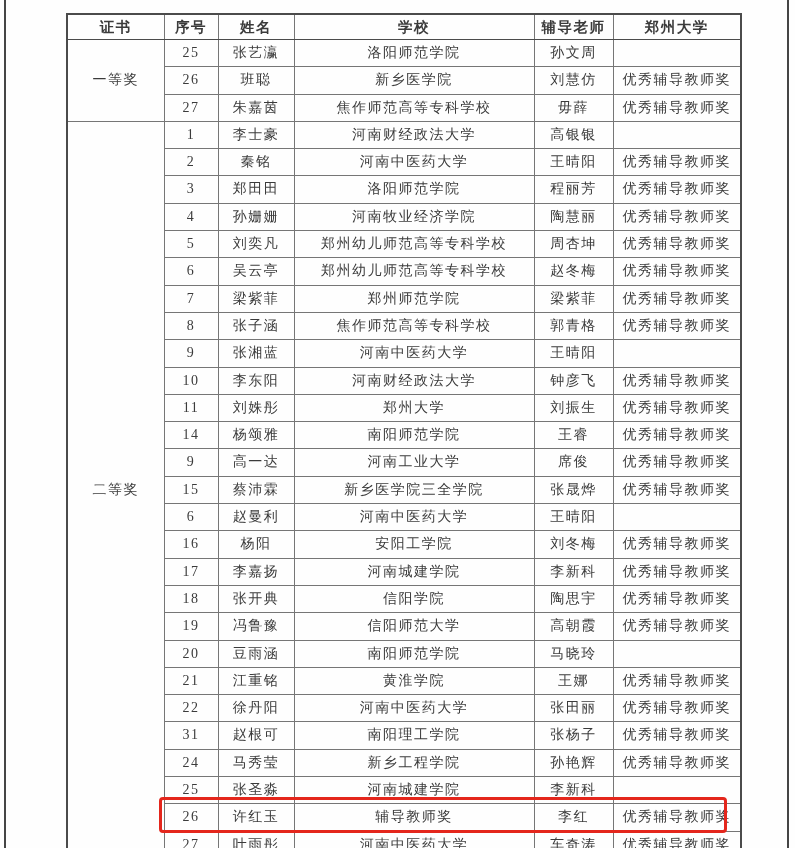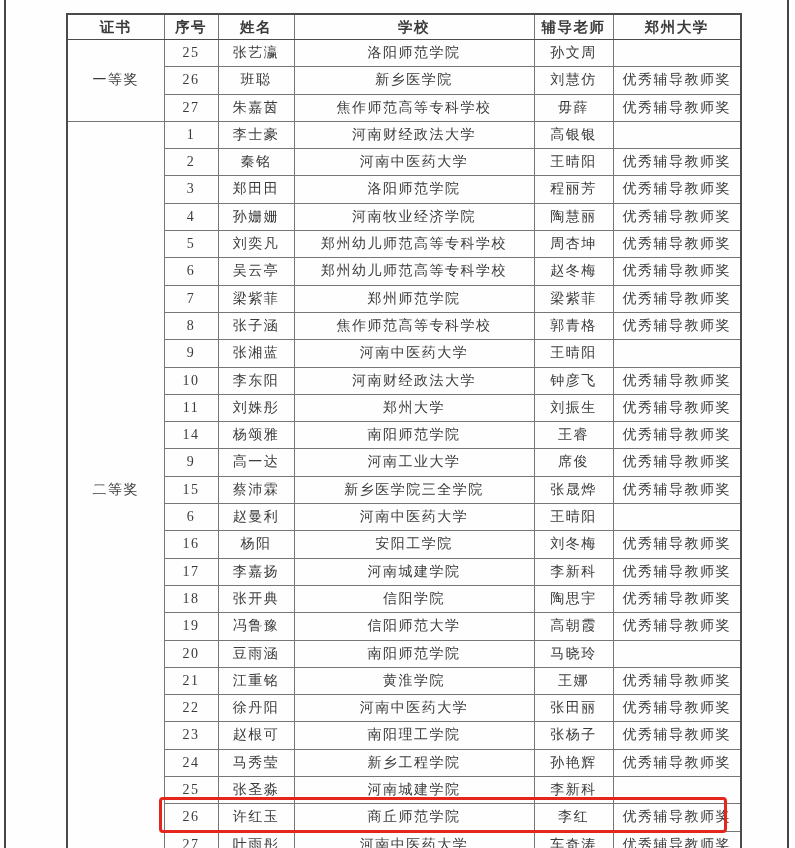--- a/index.html
+++ b/index.html
@@ -249,21 +249,21 @@
           <td class="award-cell">优秀辅导教师奖</td>
         </tr>
         <tr>
           <td class="no-cell">22</td>
           <td class="name-cell">徐丹阳</td>
           <td class="school-cell">河南中医药大学</td>
           <td class="teacher-cell">张田丽</td>
           <td class="award-cell">优秀辅导教师奖</td>
         </tr>
         <tr>
-          <td class="no-cell">23</td>
+          <td class="no-cell">31</td>
           <td class="name-cell">赵根可</td>
           <td class="school-cell">南阳理工学院</td>
           <td class="teacher-cell">张杨子</td>
           <td class="award-cell">优秀辅导教师奖</td>
         </tr>
         <tr>
           <td class="no-cell">24</td>
           <td class="name-cell">马秀莹</td>
           <td class="school-cell">新乡工程学院</td>
           <td class="teacher-cell">孙艳辉</td>
@@ -272,21 +272,21 @@
         <tr>
           <td class="no-cell">25</td>
           <td class="name-cell">张圣淼</td>
           <td class="school-cell">河南城建学院</td>
           <td class="teacher-cell">李新科</td>
           <td class="award-cell"></td>
         </tr>
         <tr>
           <td class="no-cell">26</td>
           <td class="name-cell">许红玉</td>
-          <td class="school-cell">商丘师范学院</td>
+          <td class="school-cell">辅导教师奖</td>
           <td class="teacher-cell">李红</td>
           <td class="award-cell">优秀辅导教师奖</td>
         </tr>
         <tr>
           <td class="no-cell">27</td>
           <td class="name-cell">叶雨彤</td>
           <td class="school-cell">河南中医药大学</td>
           <td class="teacher-cell">车奇涛</td>
           <td class="award-cell">优秀辅导教师奖</td>
         </tr>

